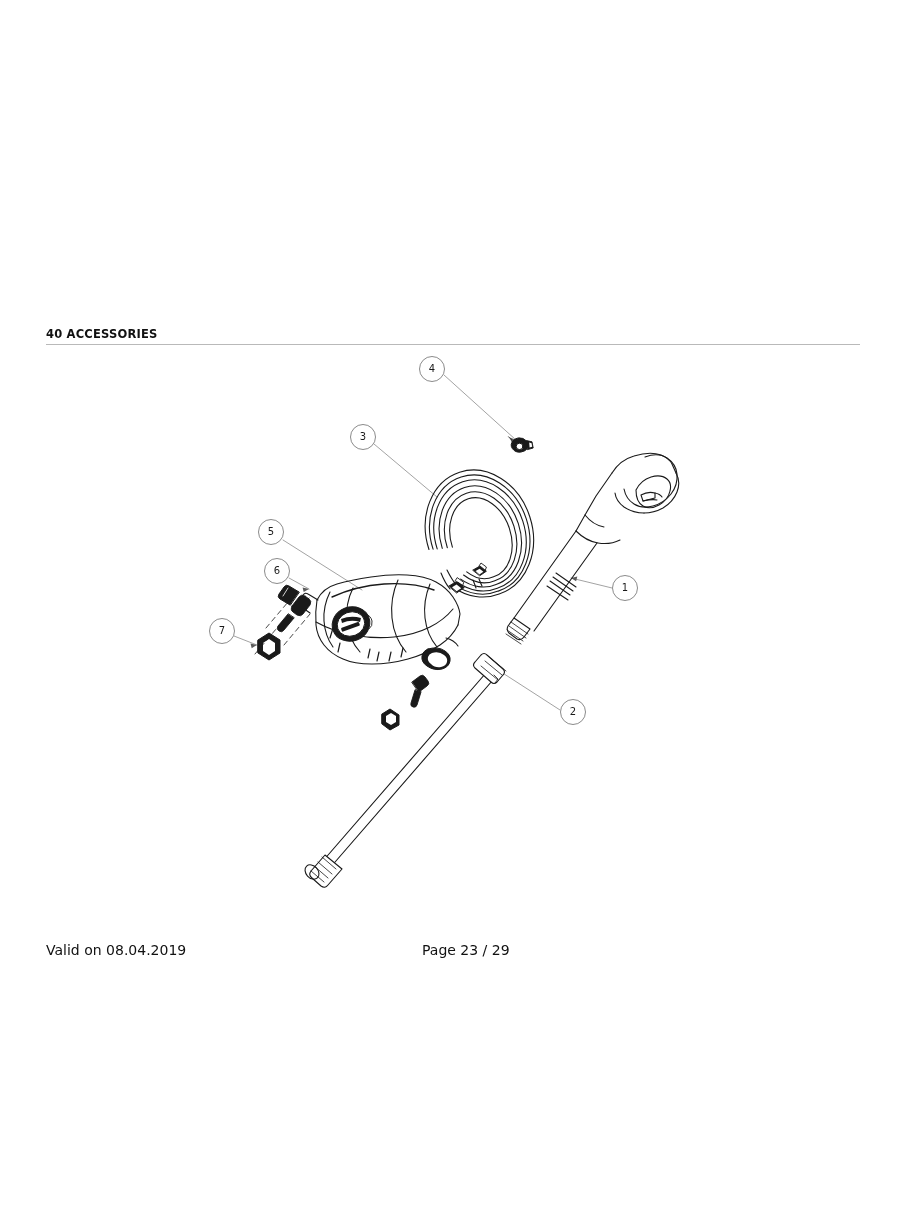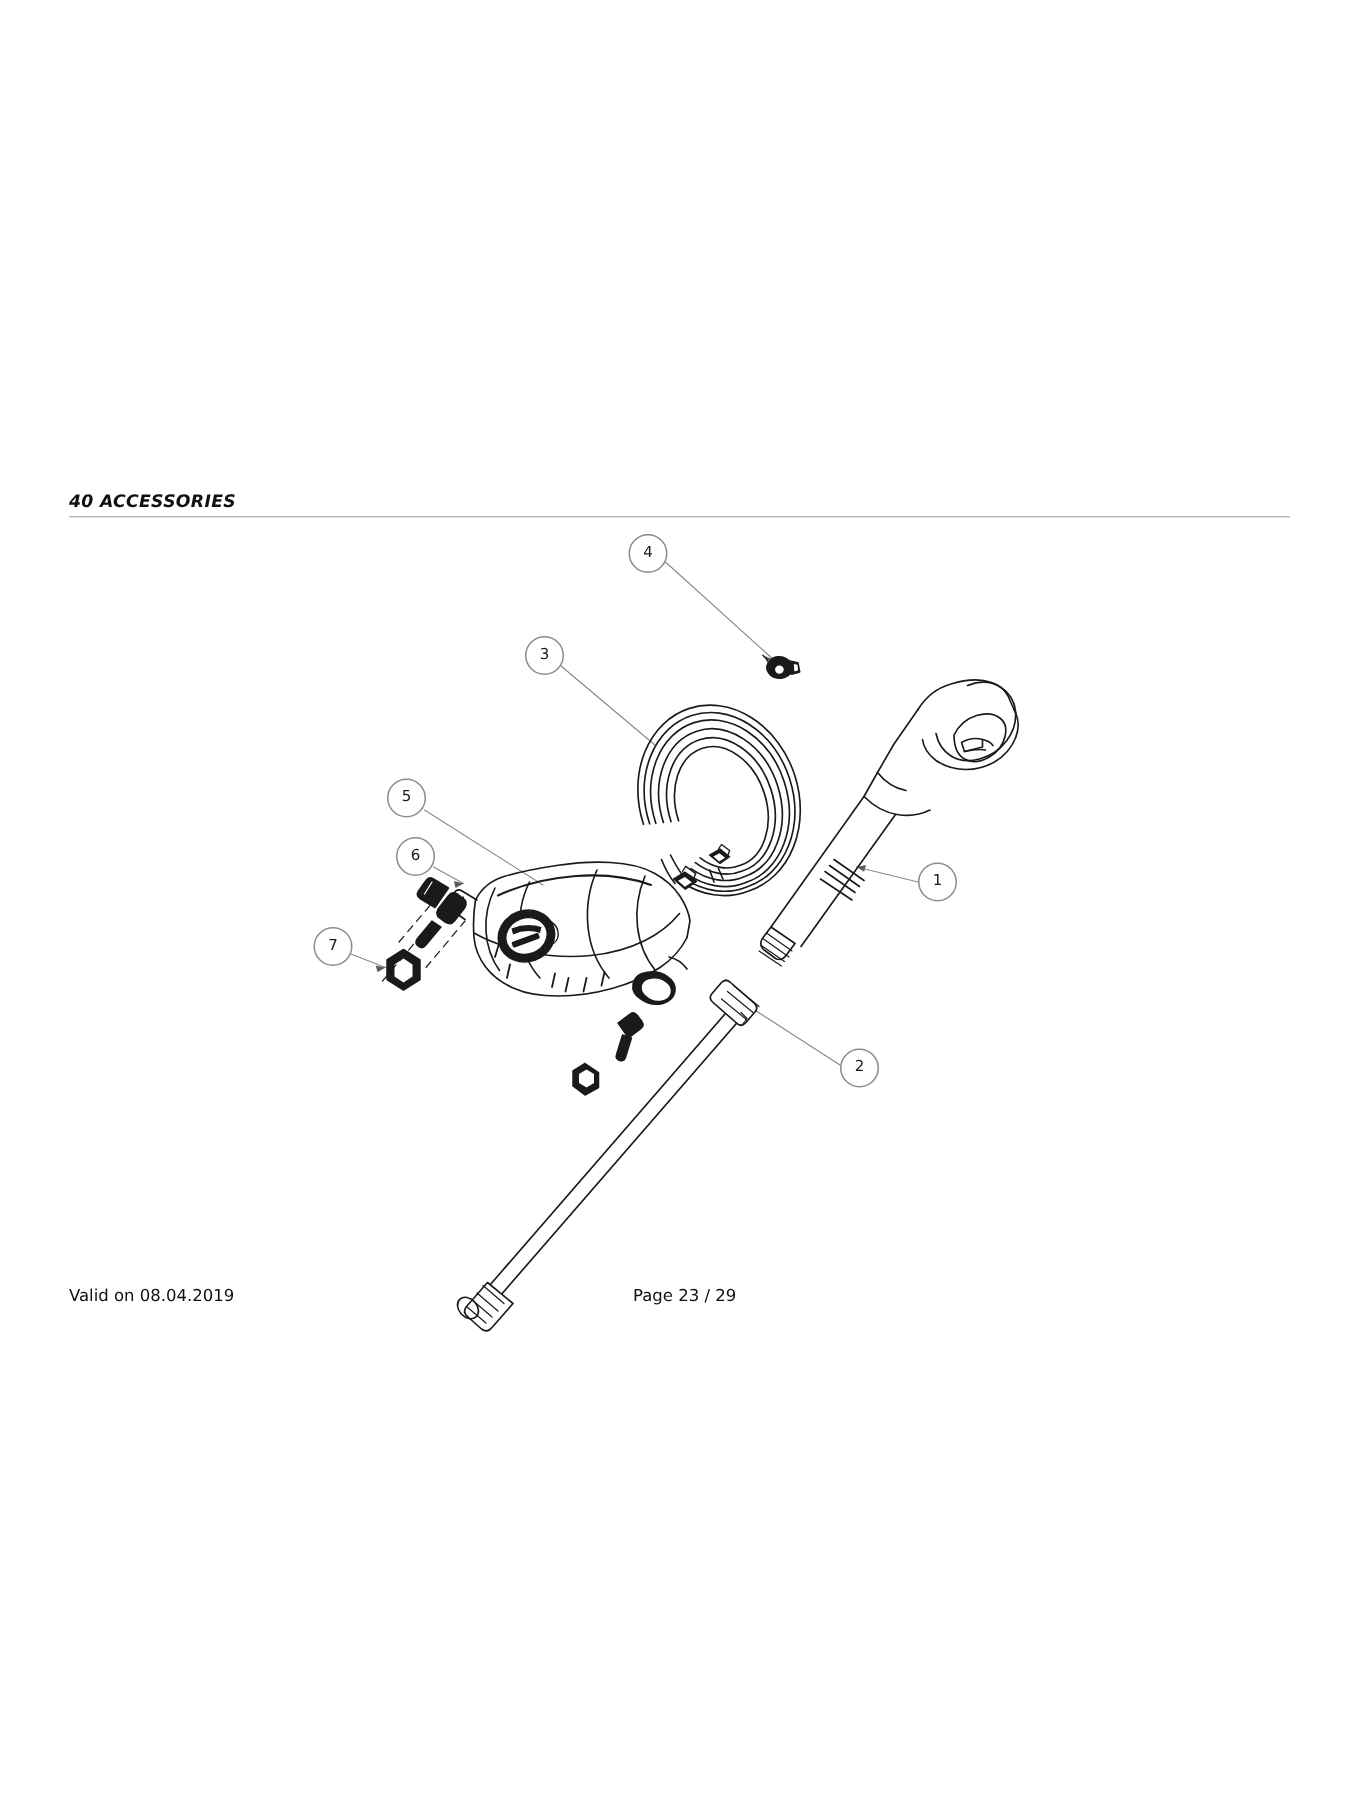--- a/index.html
+++ b/index.html
@@ -30,39 +30,38 @@
     width: 814px;
     height: 20px;
   }
   .header-title {
     font-size: 11.5px;
     font-weight: 700;
     letter-spacing: 0.2px;
     color: #111111;
     line-height: 14px;
     white-space: nowrap;
-    font-style: italic;
   }
   .header-rule {
     position: absolute;
     left: 0;
     top: 17px;
     width: 814px;
     height: 1px;
     background: #b9b9b9;
   }
 
   
   .footer {
     position: absolute;
     left: 46px;
-    top: 857px;
+    top: 942px;
     width: 814px;
     height: 16px;
-    font-size: 11px;
+    font-size: 14px;
     color: #111111;
   }
   .footer-left {
     position: absolute;
     left: 0;
     top: 0;
     white-space: nowrap;
   }
   .footer-center {
     position: absolute;

